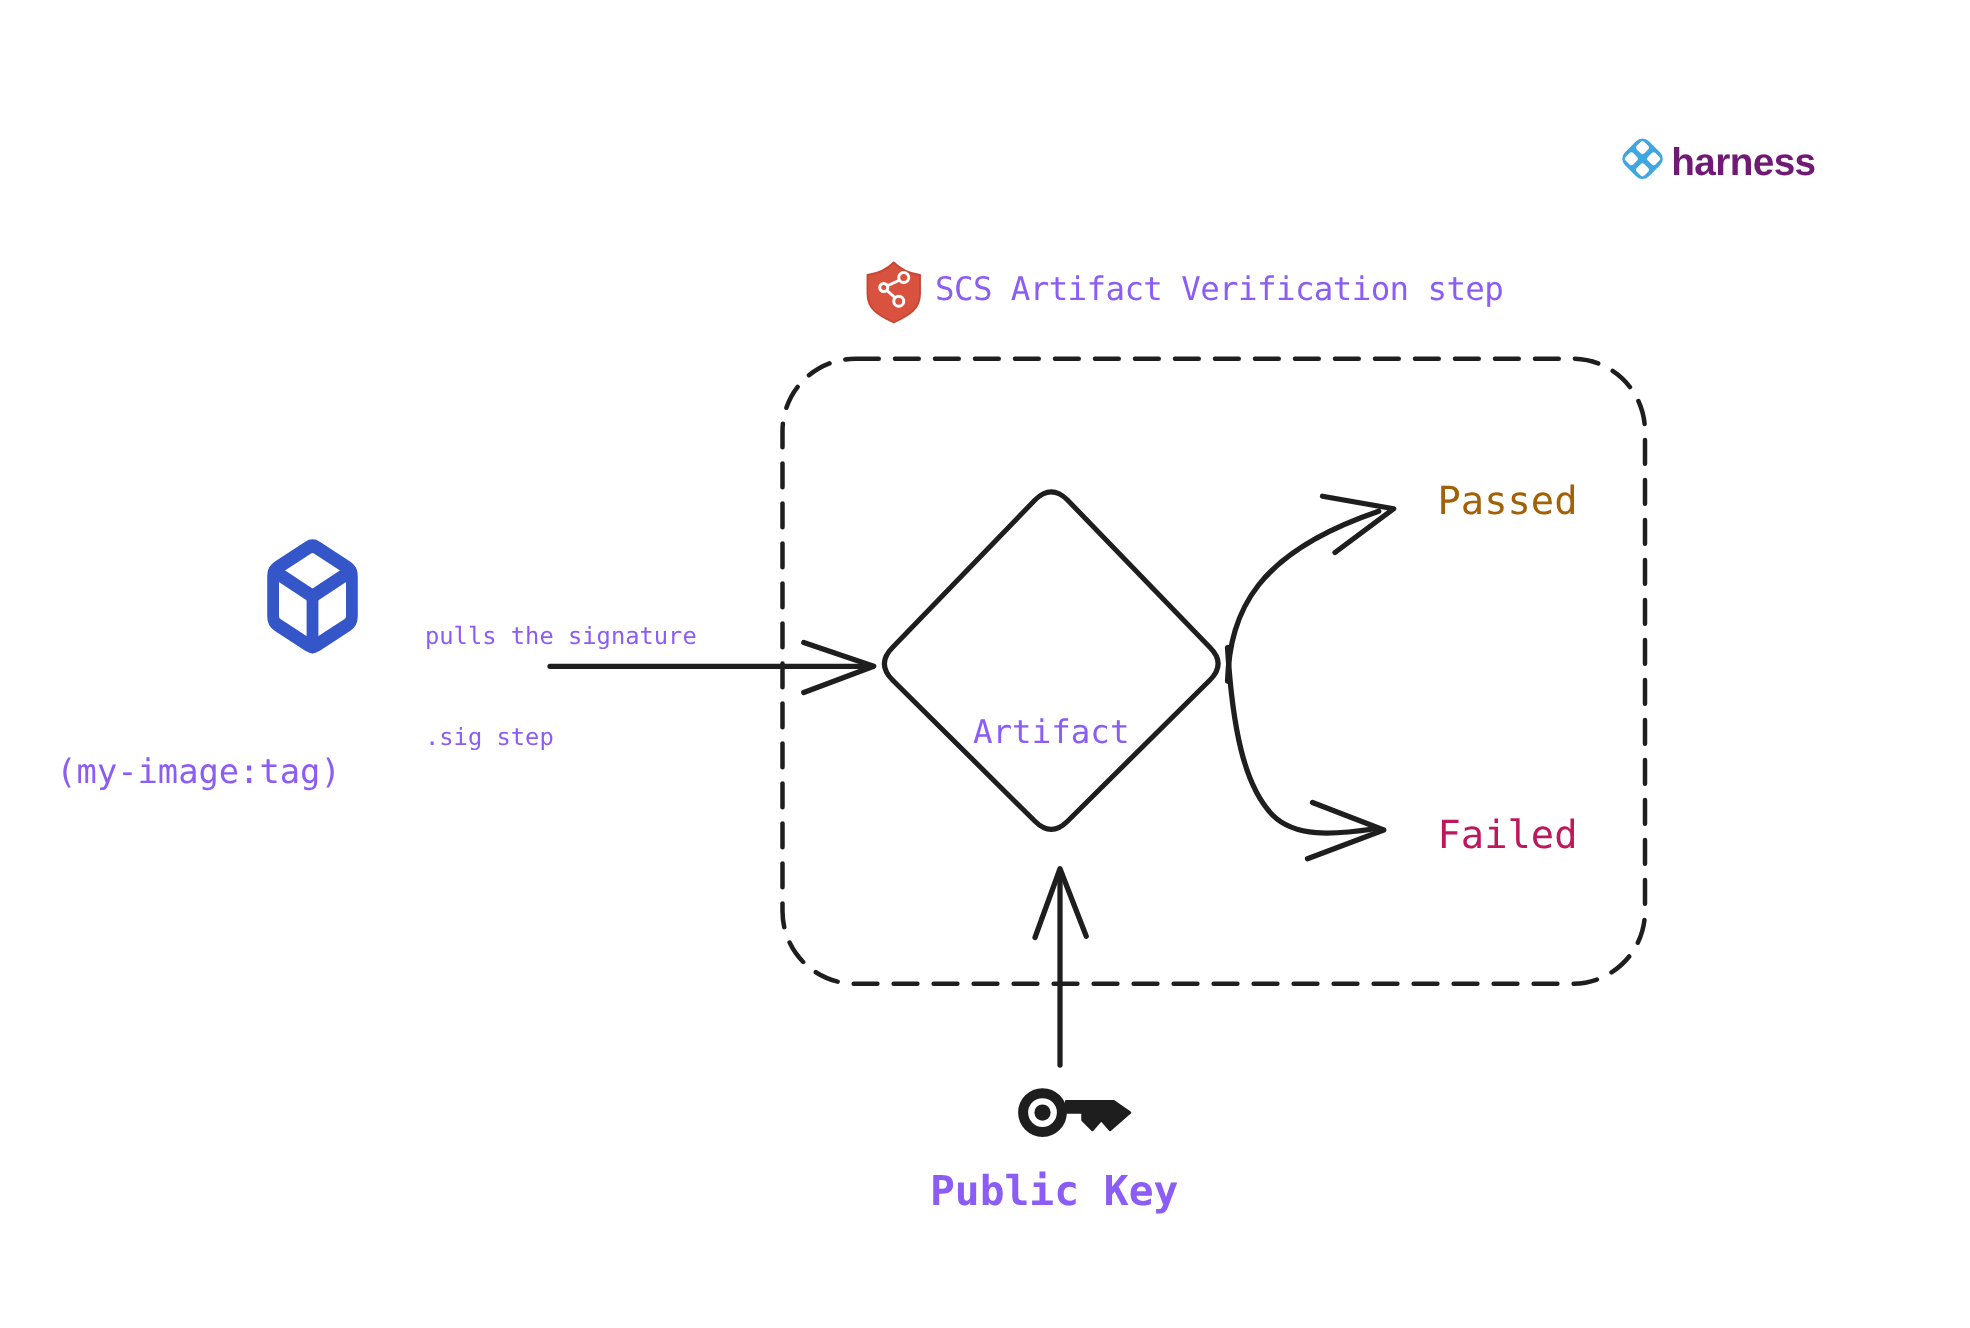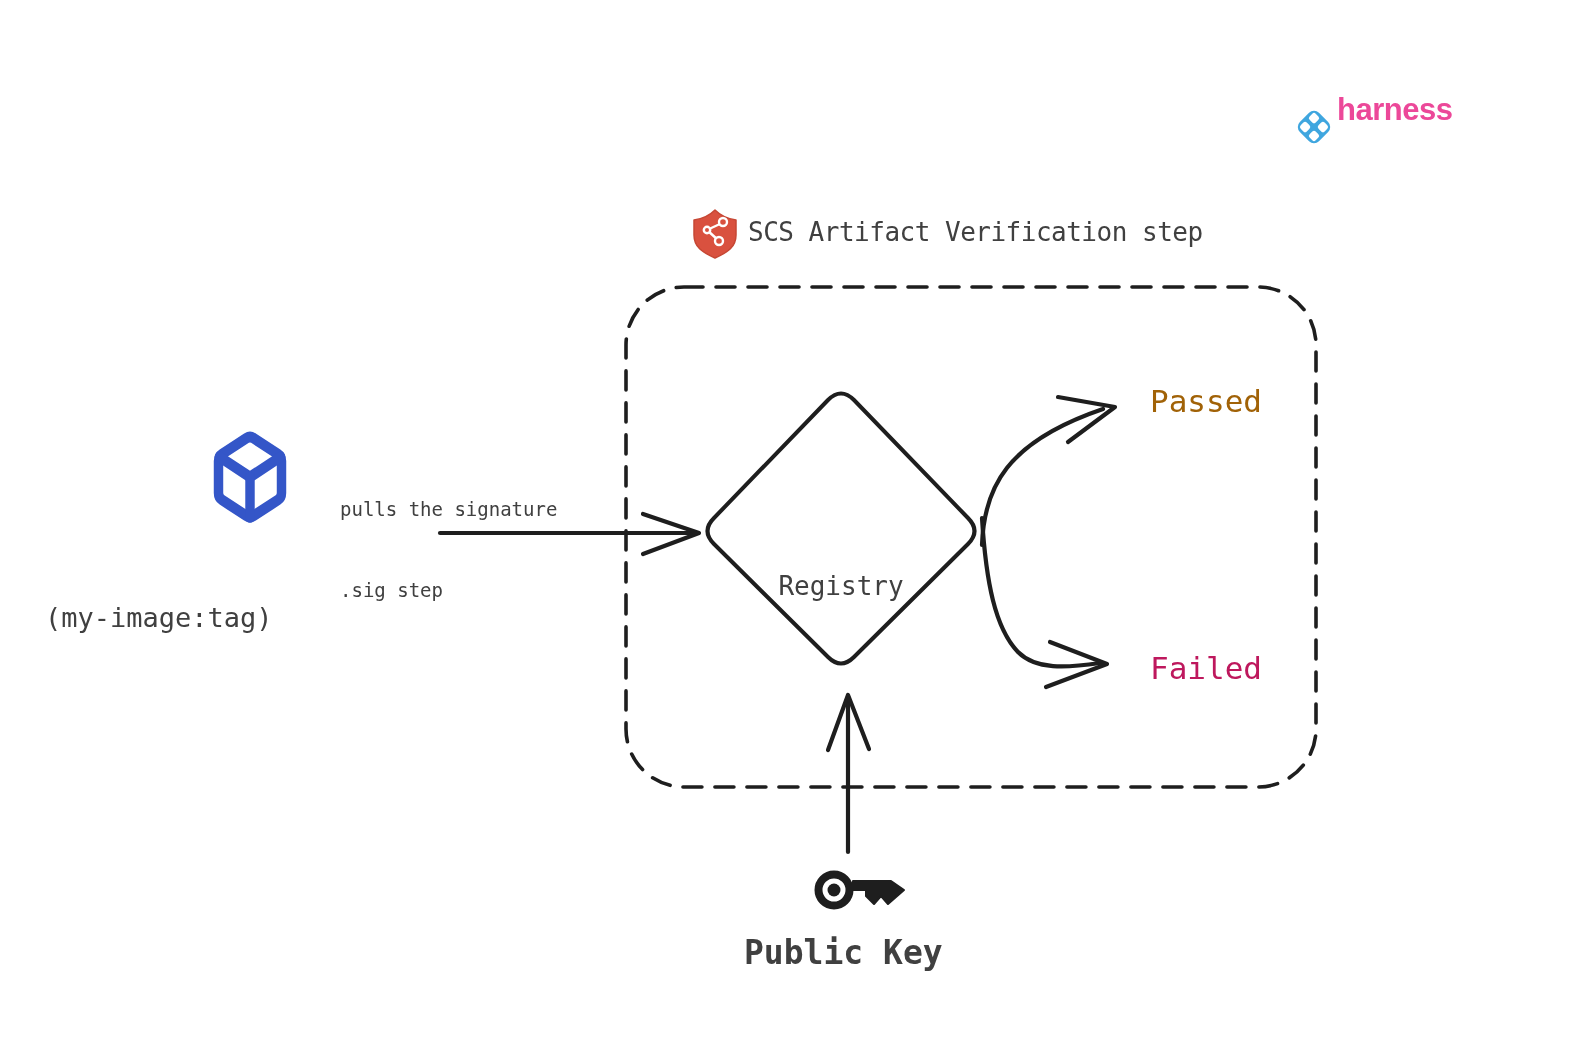--- a/index.html
+++ b/index.html
@@ -6,35 +6,35 @@
   .canvas{
     position:relative;
     width:1576px;height:1062px;
     background:#ffffff;
     overflow:hidden;
     font-family:"DejaVu Sans Mono","Liberation Mono",monospace;
   }
   .layer{position:absolute;left:0;top:0;}
   .txt{
     position:absolute;
-    color:#404040;
+    color:#8b5cf6;
     font-family:"DejaVu Sans Mono","Liberation Mono",monospace;
     white-space:pre;
   }
   .step-title{left:748px;top:217px;font-size:26px;letter-spacing:-0.5px;}
   .registry-title{left:47px;top:546px;width:400px;font-size:33px;text-align:center;}
   .registry-subtitle{left:45px;top:602px;width:400px;font-size:27px;text-align:left;}
   .pull-label{left:340px;top:442px;width:300px;font-size:19px;line-height:27px;}
   .decision-label{left:691px;top:496px;width:300px;font-size:26px;line-height:36px;text-align:center;}
   .outcome-passed{left:1150px;top:383px;font-size:31px;color:#a16207;}
   .outcome-failed{left:1150px;top:650px;font-size:31px;color:#be185d;}
   .public-key-label{left:744px;top:933px;font-size:33px;font-weight:bold;}
   .brand-wordmark{
-    left:1337px;top:92px;font-size:31px;font-weight:700;
-    letter-spacing:-0.5px;color:#ec4899;
+    left:1337px;top:112px;font-size:31px;font-weight:700;
+    letter-spacing:-0.5px;color:#701a75;
     font-family:"Liberation Sans","DejaVu Sans",sans-serif;
   }
 </style>
 </head>
 <body>
 
 <div class="canvas">
 
   <svg class="layer" width="1576" height="1062" viewBox="0 0 1576 1062">
 
@@ -103,21 +103,21 @@
   <div class="txt step-title">SCS Artifact Verification step</div>
 
   <div class="txt registry-subtitle">(my-image:tag)</div>
 
   <div class="txt pull-label">
     <div>pulls the signature</div>
     <div>.sig step</div>
   </div>
 
   <div class="txt decision-label">
-    <div>Registry</div>
+    <div>Artifact</div>
   </div>
 
   <div class="txt outcome-passed">Passed</div>
   <div class="txt outcome-failed">Failed</div>
 
   <div class="txt public-key-label">Public Key</div>
 
 </div>
 
 </body></html>

